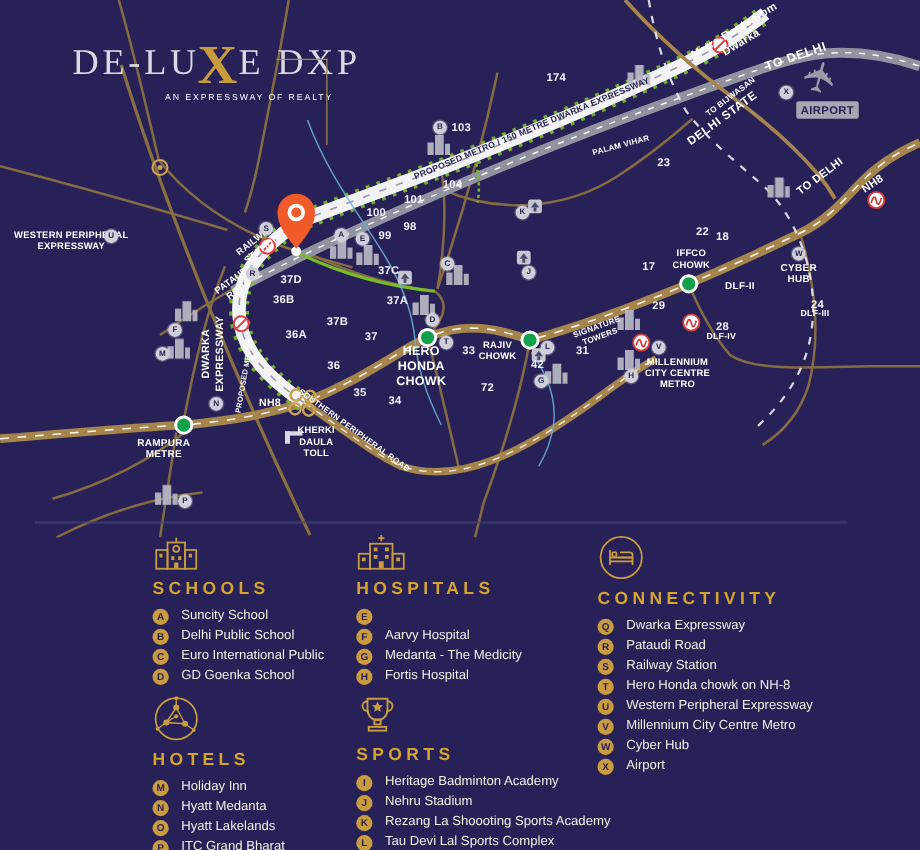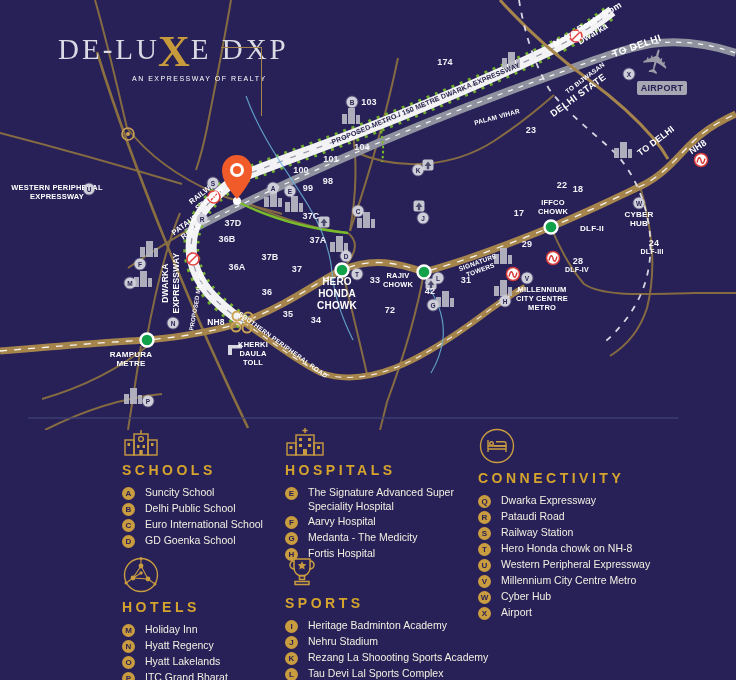--- a/index.html
+++ b/index.html
@@ -277,21 +277,21 @@
     <div class="lg-item">
       <span class="lg-badge">A</span>
       <span class="lg-label">Suncity School</span>
       </div>
     <div class="lg-item">
       <span class="lg-badge">B</span>
       <span class="lg-label">Delhi Public School</span>
       </div>
     <div class="lg-item">
       <span class="lg-badge">C</span>
-      <span class="lg-label">Euro International School</span>
+      <span class="lg-label">Euro International Public</span>
       </div>
     <div class="lg-item">
       <span class="lg-badge">D</span>
       <span class="lg-label">GD Goenka School</span>
       </div>
   </div>
 
   <div class="lg-col" style="left:285px;top:428px;width:185px">
     <svg class="lg-ic" width="40" height="29" viewBox="0 0 40 29">
       <g fill="none" stroke="#c99c3f" stroke-width="1.4">
@@ -306,21 +306,20 @@
         <rect x="14" y="16" width="3" height="3"></rect>
           <rect x="23" y="16" width="3" height="3"></rect>
         <rect x="18" y="21" width="4" height="6"></rect>
         <rect x="4.5" y="18" width="3" height="3"></rect>
           <rect x="32" y="18" width="3" height="3"></rect>
       </g>
     </svg>
     <div class="lg-title">HOSPITALS</div>
     <div class="lg-item">
       <span class="lg-badge">E</span>
-      <span class="lg-label" style="width:160px">The Signature Advanced Super Speciality Hospital</span>
       </div>
     <div class="lg-item">
       <span class="lg-badge">F</span>
       <span class="lg-label">Aarvy Hospital</span>
       </div>
     <div class="lg-item">
       <span class="lg-badge">G</span>
       <span class="lg-label">Medanta - The Medicity</span>
       </div>
     <div class="lg-item">
@@ -395,21 +394,21 @@
           <circle cx="33" cy="28" r="1.5"></circle>
       </g>
     </svg>
     <div class="lg-title">HOTELS</div>
     <div class="lg-item">
       <span class="lg-badge">M</span>
       <span class="lg-label">Holiday Inn</span>
       </div>
     <div class="lg-item">
       <span class="lg-badge">N</span>
-      <span class="lg-label">Hyatt Regency</span>
+      <span class="lg-label">Hyatt Medanta</span>
       </div>
     <div class="lg-item">
       <span class="lg-badge">O</span>
       <span class="lg-label">Hyatt Lakelands</span>
       </div>
     <div class="lg-item">
       <span class="lg-badge">P</span>
       <span class="lg-label">ITC Grand Bharat</span>
       </div>
   </div>

